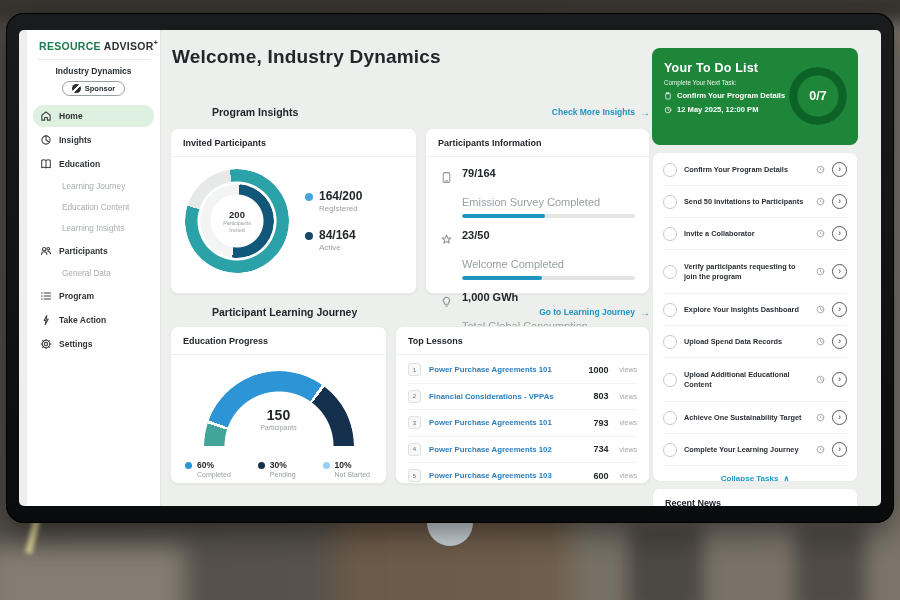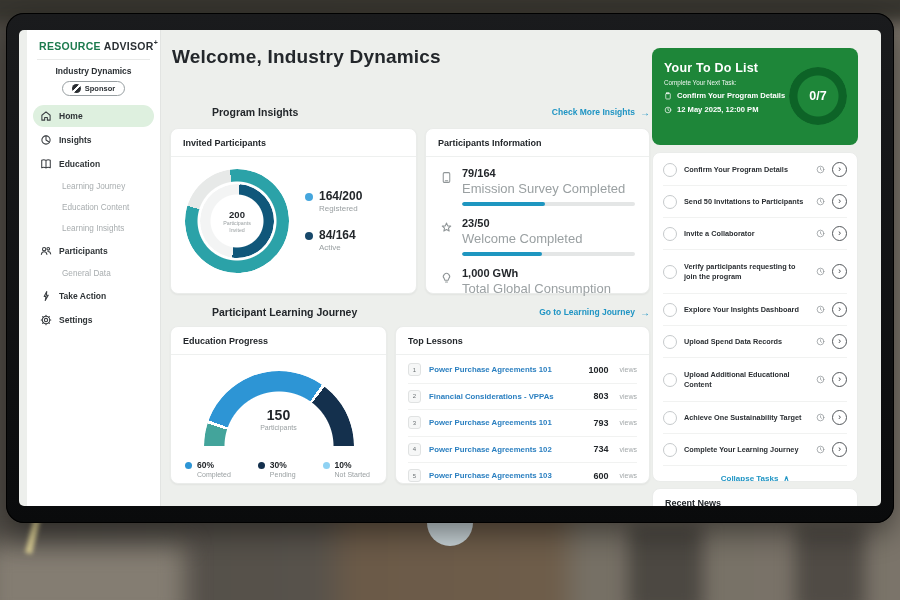--- a/index.html
+++ b/index.html
@@ -84,21 +84,21 @@
   .leg-dot{width:8px;height:8px;border-radius:50%;margin-top:3px;flex:none;}
   .leg-val{font-size:12px;font-weight:bold;color:#23272b;line-height:1.1;}
   .leg-lab{font-size:8px;color:#9aa0a2;margin-top:1px;}
 
   
   .info-body{padding:10px 14px 0;}
   .info-row{display:flex;gap:9px;margin-bottom:11px;}
   .info-row svg{flex:none;width:13px;height:13px;margin-top:4px;stroke:#8f9597;fill:none;stroke-width:1.3;stroke-linecap:round;stroke-linejoin:round;}
   .info-col{flex:1;}
   .info-val{font-size:11px;font-weight:bold;color:#23272b;}
-  .info-lab{font-size:13px;color:#9aa0a2;margin-top:2px;}
+  .info-lab{font-size:11px;color:#9aa0a2;margin-top:17px;}
   .bar{margin-top:6px;height:4px;border-radius:2px;background:#e4e6e6;overflow:hidden;}
   .bar-fill{height:100%;border-radius:2px;}
 
   
   .gauge-wrap{position:relative;width:150px;height:77px;margin:16px auto 0;overflow:hidden;}
   #gauge{position:absolute;left:0;top:0;width:150px;height:150px;}
   .gauge-center{position:absolute;left:0;right:0;top:36px;text-align:center;}
   .gc-val{font-size:14px;font-weight:bold;color:#23272b;}
   .gc-lab{font-size:7px;color:#9aa0a2;margin-top:1px;}
   .edu-legend{display:flex;justify-content:space-between;padding:12px 16px 0 14px;}
@@ -206,20 +206,26 @@
               <circle cx="11" cy="5" r="1.8"></circle>
               <path d="M10.5 8.6 C12.5 8.6 14 9.8 14.2 12"></path>
             </svg>
         <span>Participants</span>
       </div>
       <div class="nav-item sub">
         <span>General Data</span>
       </div>
       <div class="nav-item">
         <svg viewBox="0 0 16 16">
+              <path d="M5.5 4 H14 M5.5 8 H14 M5.5 12 H14 M2 4 H3 M2 8 H3 M2 12 H3"></path>
+            </svg>
+        <span>Program</span>
+      </div>
+      <div class="nav-item">
+        <svg viewBox="0 0 16 16">
               <path d="M9 2 L5.5 8.5 H8 L7 14 L11 7 H8.5 Z"></path>
             </svg>
         <span>Take Action</span>
       </div>
       <div class="nav-item">
         <svg viewBox="0 0 16 16">
               <circle cx="8" cy="8" r="2.2"></circle>
               <circle cx="8" cy="8" r="5"></circle>
               <path d="M8 3 V1.6 M8 14.4 V13 M3 8 H1.6 M14.4 8 H13 M4.5 4.5 L3.5 3.5 M12.5 12.5 L11.5 11.5 M11.5 4.5 L12.5 3.5 M3.5 12.5 L4.5 11.5"></path>
             </svg>

